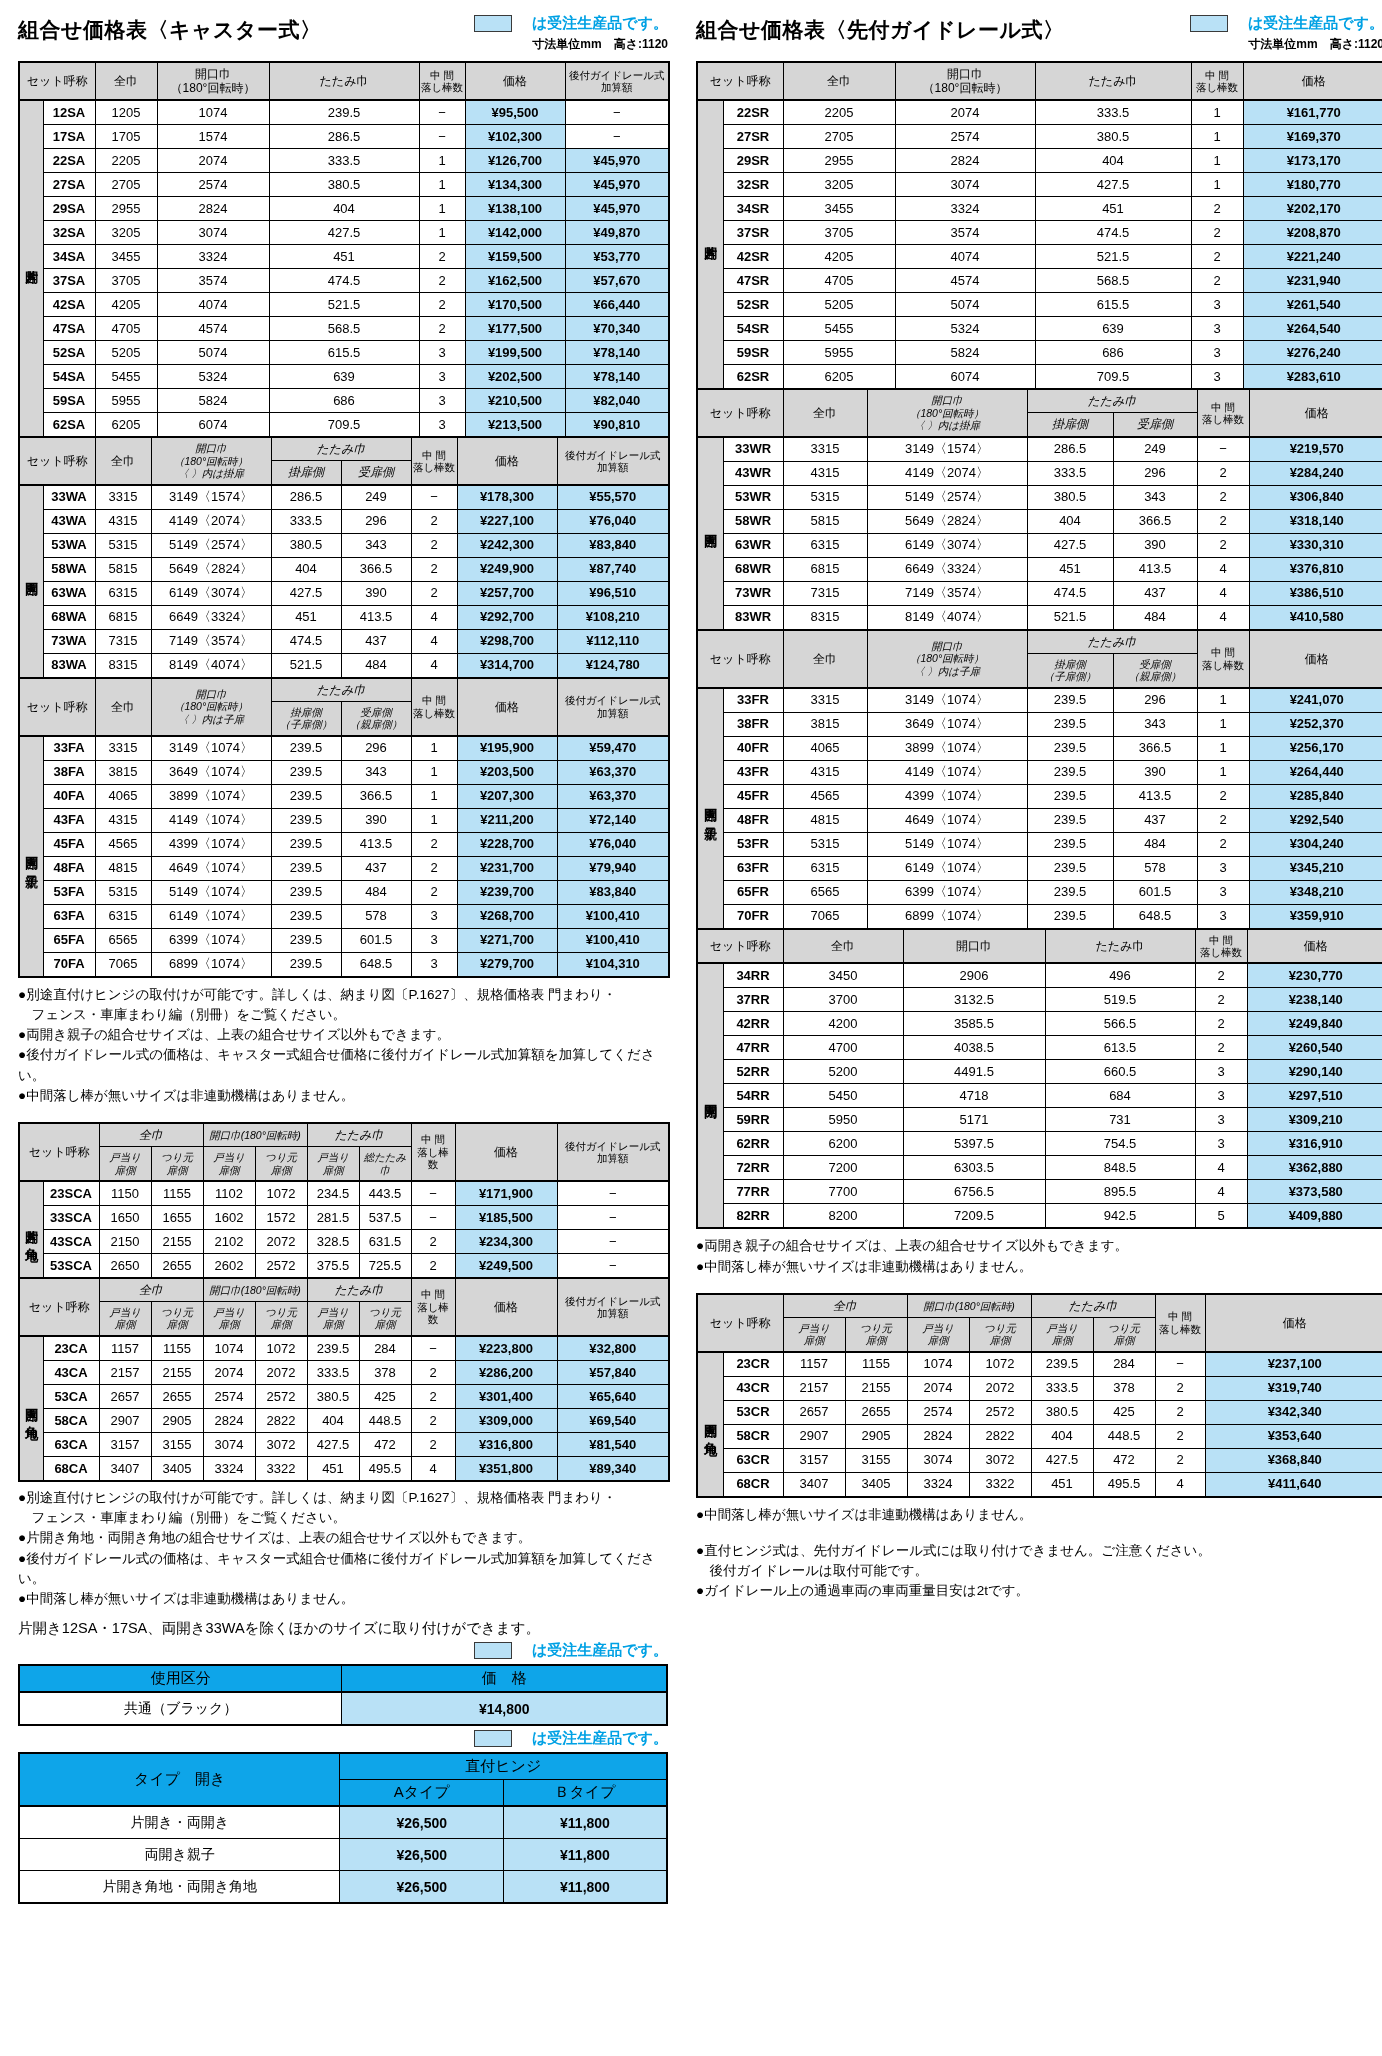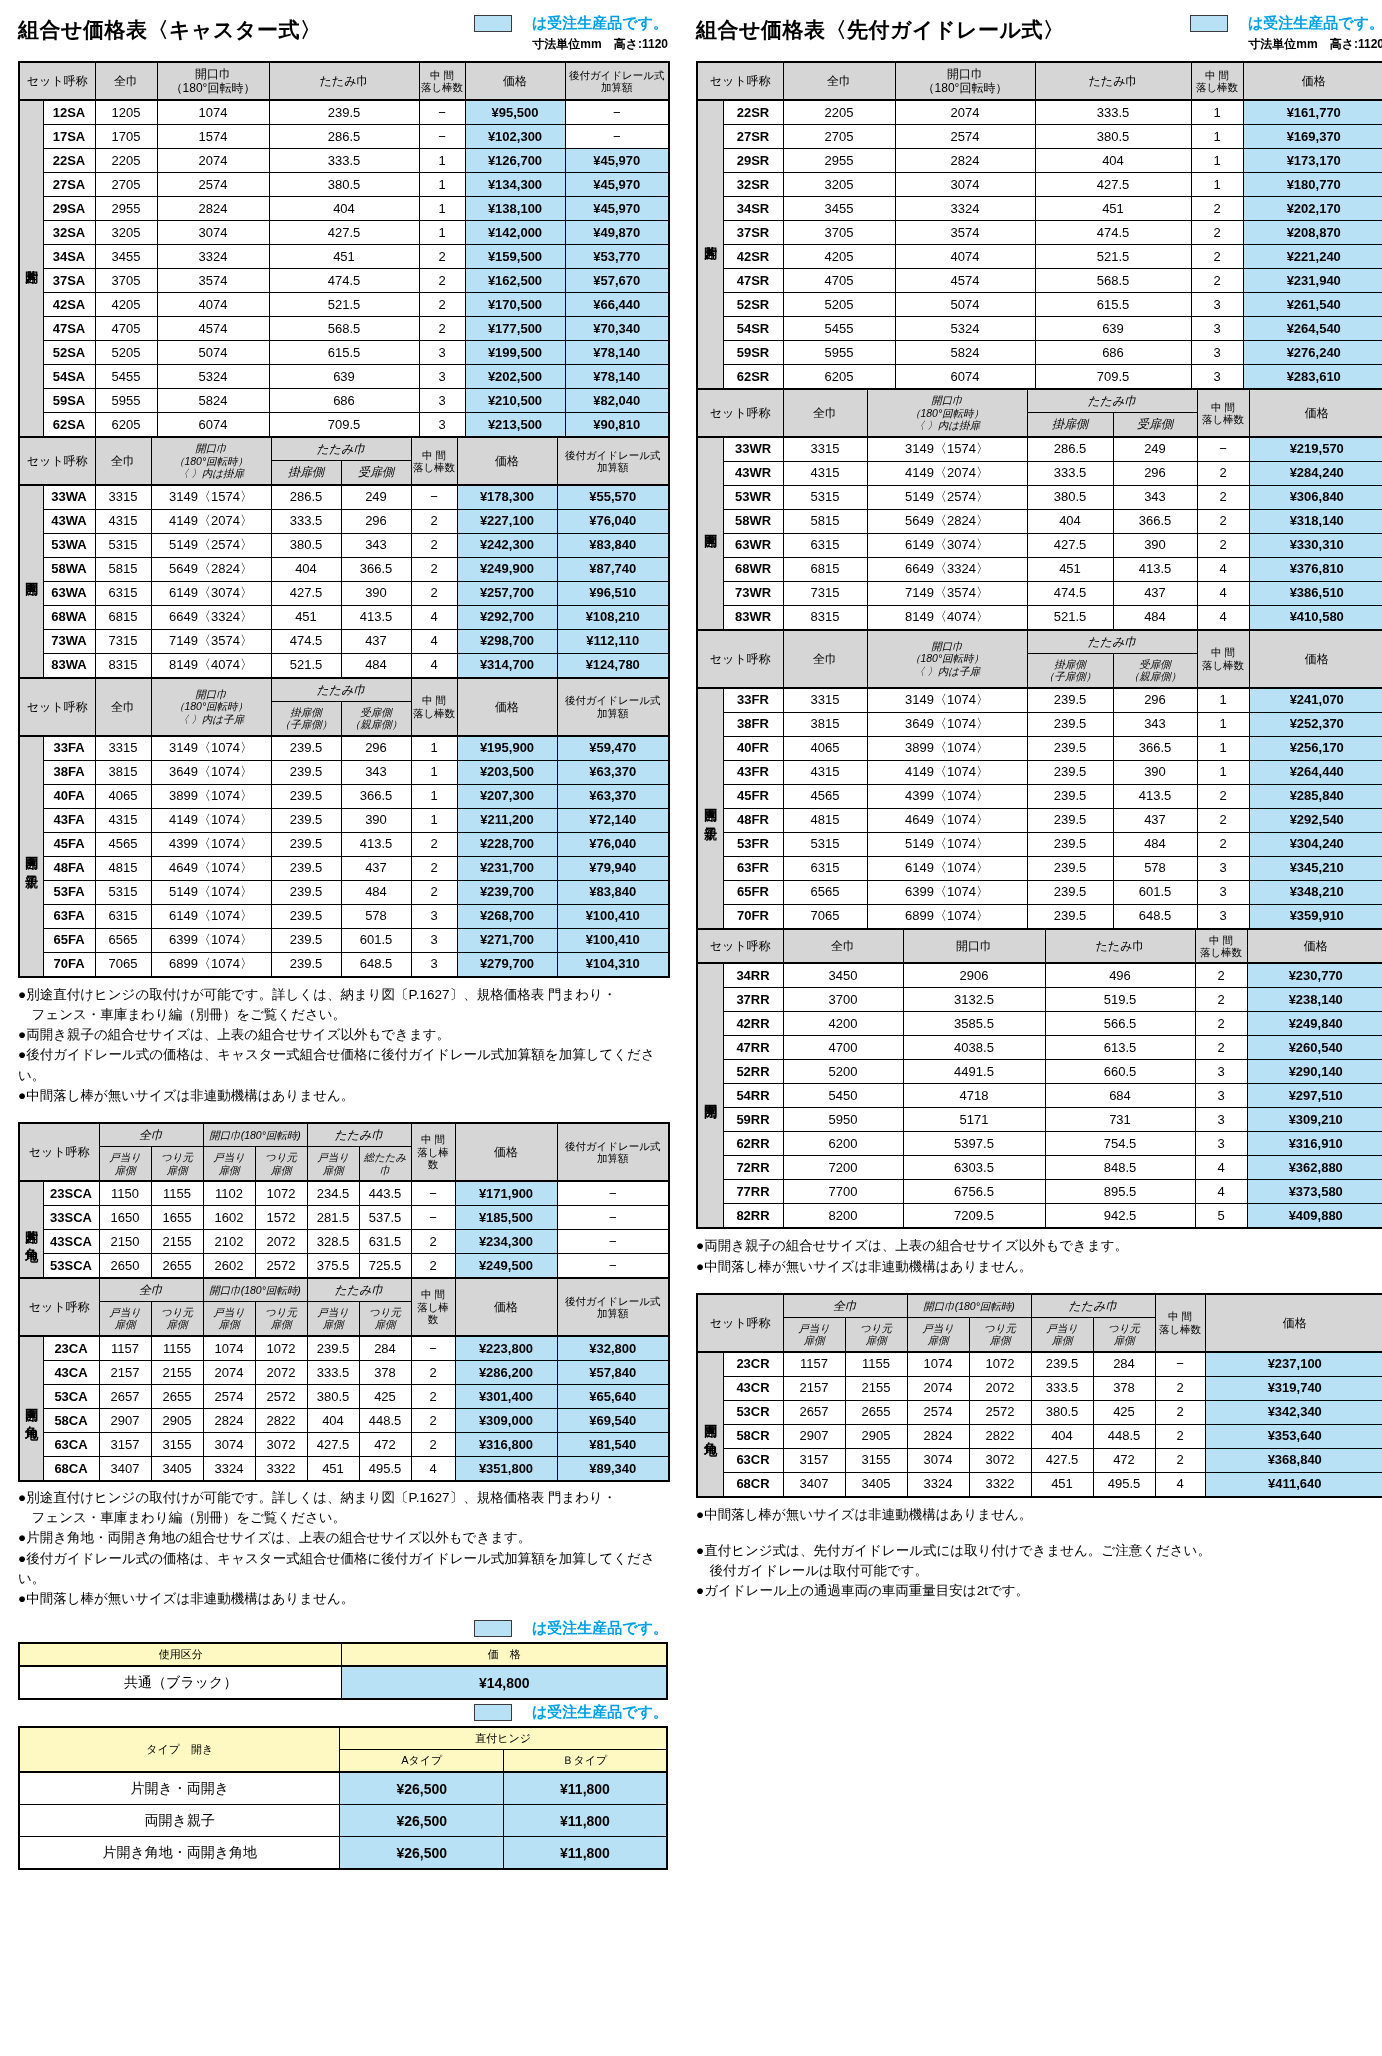--- a/index.html
+++ b/index.html
@@ -24,21 +24,21 @@
   td.set{font-weight:bold;}
   td.price{background:#b9e1f6;font-weight:bold;}
   td.price.dash{background:#fff;font-weight:normal;}
   th.grp{background:#d6d6d6;writing-mode:vertical-rl;text-orientation:upright;font-weight:bold;font-size:13px;letter-spacing:1px;padding:3px 0;}
   .notes{font-size:13.5px;line-height:1.5;white-space:pre-line;margin:7px 0 16px;}
   .notes.tight{margin:6px 0 10px;}
   .sub-title{font-size:19px;font-weight:bold;margin:30px 0 2px;}
   .desc{font-size:14.5px;margin:3px 0 1px;}
   .small-table{border-collapse:collapse;table-layout:fixed;width:100%;border:2px solid #000;margin-top:4px;}
   .small-table th,.small-table td{border:1px solid #000;text-align:center;padding:3px 2px;}
-  .small-table thead th{background:#fef9c3;font-weight:normal;font-size:11px;}
+  .small-table thead th{background:#0ea5e9;font-weight:normal;font-size:15px;}
   .small-table thead{border-bottom:2px solid #000;}
   .small-table td{font-size:14px;height:25px;}
 </style>
 </head>
 <body>
 
 <div class="columns">
 
   <div class="col-left">
 
@@ -686,20 +686,21 @@
           </tbody>
       </table>
     </div>
 
     <div class="notes tight">●別途直付けヒンジの取付けが可能です。詳しくは、納まり図〔P.1627〕、規格価格表 門まわり・
 　フェンス・車庫まわり編（別冊）をご覧ください。
 ●片開き角地・両開き角地の組合せサイズは、上表の組合せサイズ以外もできます。
 ●後付ガイドレール式の価格は、キャスター式組合せ価格に後付ガイドレール式加算額を加算してください。
 ●中間落し棒が無いサイズは非連動機構はありません。</div>
 
+    <div class="desc">片開き12SA・17SA、両開き33WAを除くほかのサイズに取り付けができます。</div>
     <div class="legend-line" style="margin:3px 0 2px;">
       <span class="swatch"></span>
       <span>は受注生産品です。</span>
     </div>
     <table class="small-table">
       <colgroup>
           <col style="width:322px">
           <col style="width:324px">
         </colgroup>
       <thead>

